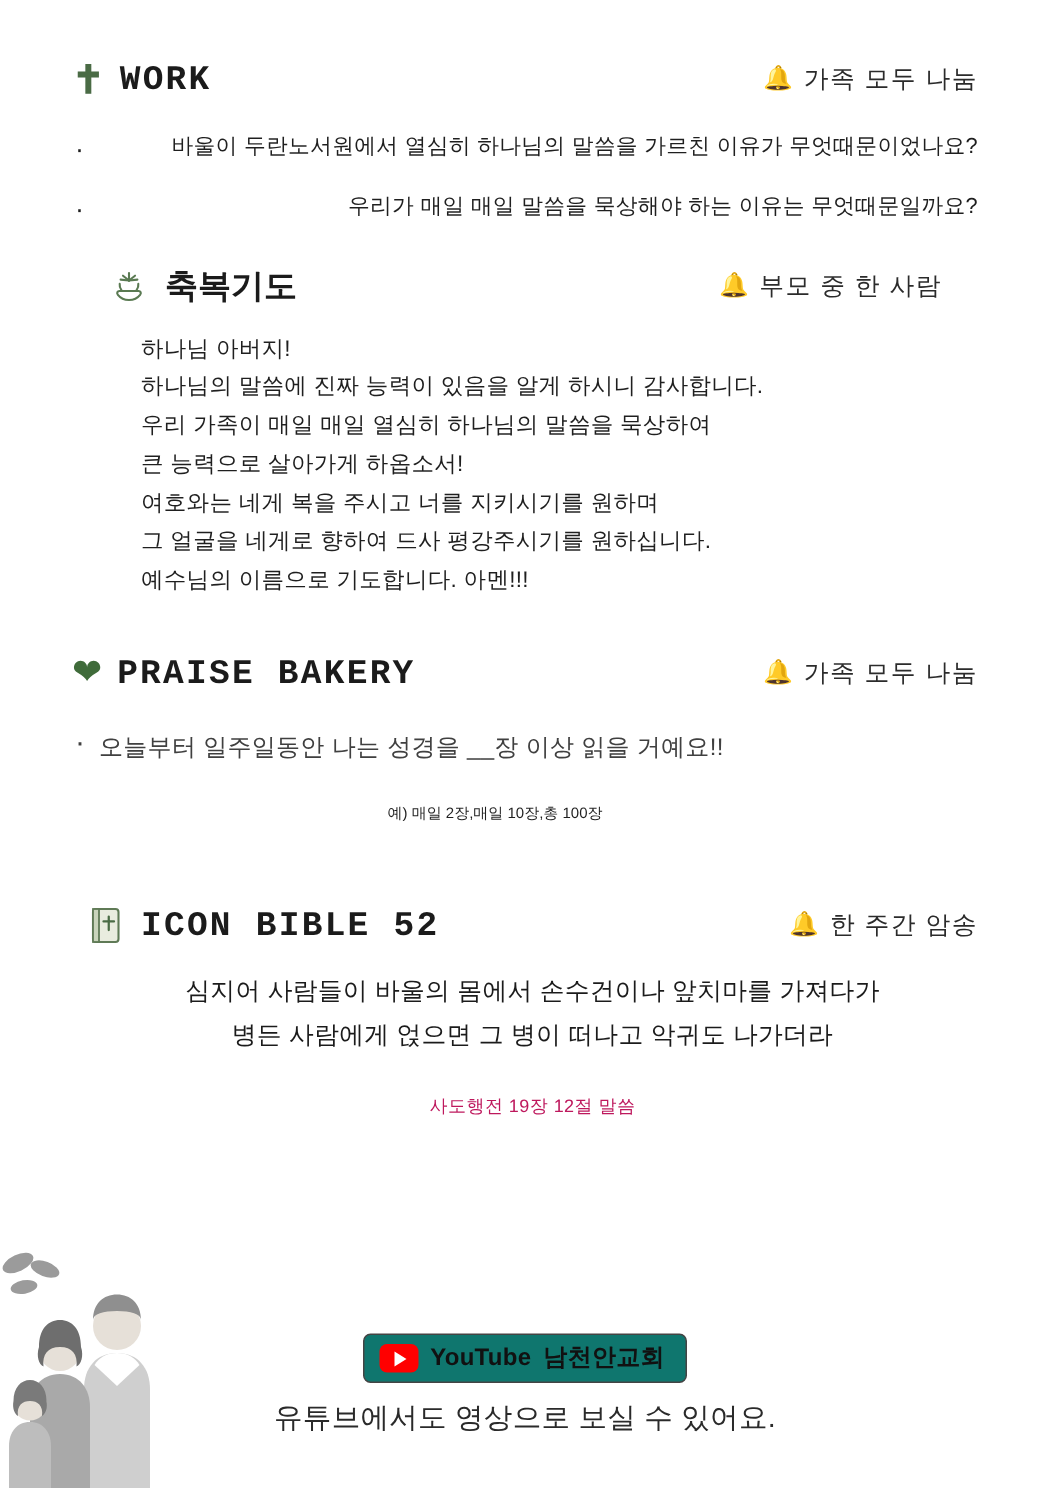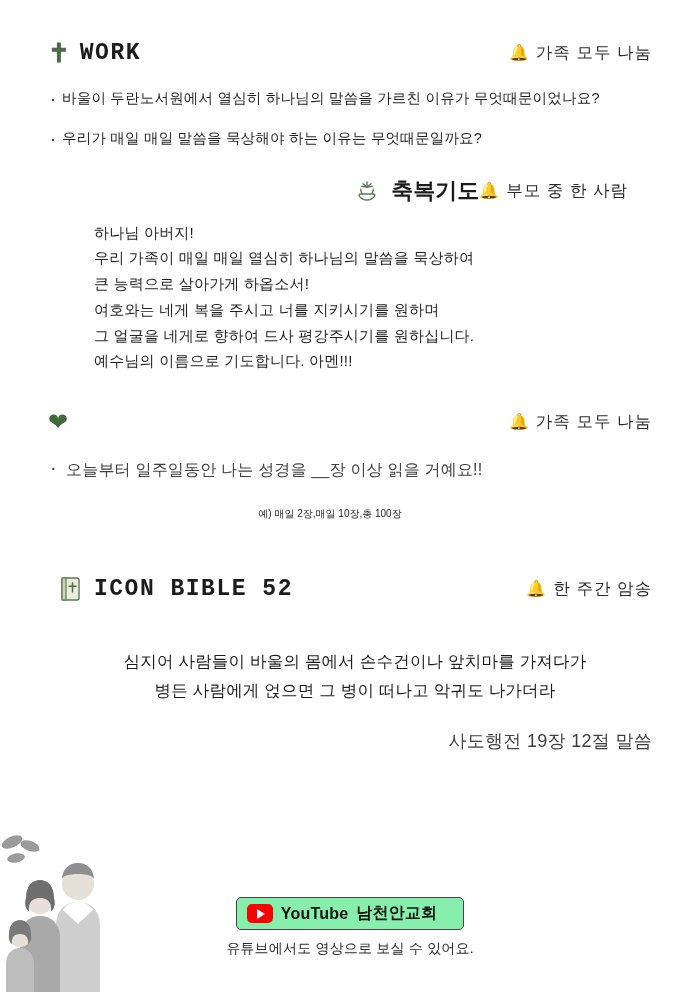--- a/index.html
+++ b/index.html
@@ -83,39 +83,40 @@
     margin-top: 22px;
   }
   .bullet {
     position: relative;
     padding-left: 14px;
     font-size: 14.5px;
     line-height: 1.5;
     color: #1f1f1f;
     margin-bottom: 18px;
     letter-spacing: 0.2px;
+    text-align: right;
   }
   .bullet::before {
     content: "·";
     position: absolute;
     left: 2px;
     top: -2px;
     font-size: 18px;
     color: #1f1f1f;
   }
 
   
   .block-prayer {
     margin-top: 26px;
     padding-left: 24px;
   }
   .prayer-head {
     display: flex;
     align-items: center;
-    justify-content: flex-end;
+    justify-content: space-between;
     padding-right: 24px;
   }
   .prayer-body {
     margin-top: 14px;
     padding-left: 22px;
     font-size: 15px;
     line-height: 1.72;
     color: #1f1f1f;
     letter-spacing: 0.2px;
   }
@@ -158,52 +159,52 @@
     padding-left: 10px;
   }
   .bible-head {
     display: flex;
     align-items: center;
     justify-content: space-between;
     padding-right: 0px;
     gap: 11px;
   }
   .bible-verse {
-    margin-top: 44px;
+    margin-top: 16px;
     text-align: center;
     font-size: 16.5px;
     line-height: 1.75;
     color: #1b1b1b;
     letter-spacing: 0.2px;
     padding: 0 6px;
   }
   .bible-ref {
     margin-top: 24px;
-    text-align: right;
-    font-size: 18px;
-    color: #404040;
+    text-align: center;
+    font-size: 12px;
+    color: #be185d;
     letter-spacing: 0.3px;
   }
 
   
   .yt-wrap {
     position: absolute;
     left: 0;
     right: 0;
     bottom: 34px;
     text-align: center;
   }
   .yt-badge {
     display: inline-flex;
     align-items: center;
     gap: 8px;
     border: 1.5px solid #444;
     border-radius: 5px;
-    padding: 5px 26px 5px 10px;
-    background: #86efac;
+    padding: 5px 14px 5px 10px;
+    background: #0f766e;
   }
   .yt-play {
     width: 26px;
     height: 19px;
     background: #ff0000;
     border-radius: 5px;
     display: inline-flex;
     align-items: center;
     justify-content: center;
   }
@@ -218,21 +219,21 @@
     margin-left: 2px;
   }
   .yt-text {
     font-size: 16px;
     font-weight: bold;
     color: #111;
     letter-spacing: 0.2px;
   }
   .yt-note {
     margin-top: 10px;
-    font-size: 14px;
+    font-size: 19px;
     color: #2a2a2a;
     letter-spacing: 0.2px;
   }
 
   
   .family {
     position: absolute;
     left: 0;
     bottom: 0;
     width: 140px;
@@ -278,32 +279,34 @@
         <span class="sec-title kr">축복기도</span>
       </div>
       <div class="sec-head-right">
         <span class="bell">🔔</span>
         <span>부모 중 한 사람</span>
       </div>
     </div>
 
     <div class="prayer-body">
       <div>하나님 아버지!</div>
+      <div>하나님의 말씀에 진짜 능력이 있음을 알게 하시니 감사합니다.</div>
       <div>우리 가족이 매일 매일 열심히 하나님의 말씀을 묵상하여</div>
       <div>큰 능력으로 살아가게 하옵소서!</div>
       <div>여호와는 네게 복을 주시고 너를 지키시기를 원하며</div>
       <div>그 얼굴을 네게로 향하여 드사 평강주시기를 원하십니다.</div>
       <div>예수님의 이름으로 기도합니다. 아멘!!!</div>
     </div>
   </div>
 
   <div class="block-praise">
     <div class="praise-head">
       <div class="sec-head-left">
         <span class="ic heart-icon">❤</span>
+        <span class="sec-title">PRAISE  BAKERY</span>
       </div>
       <div class="sec-head-right">
         <span class="bell">🔔</span>
         <span>가족 모두 나눔</span>
       </div>
     </div>
 
     <div class="praise-bullet">오늘부터 일주일동안 나는 성경을 __장 이상 읽을 거예요!!</div>
     <div class="praise-example">예) 매일 2장,매일 10장,총 100장</div>
   </div>

